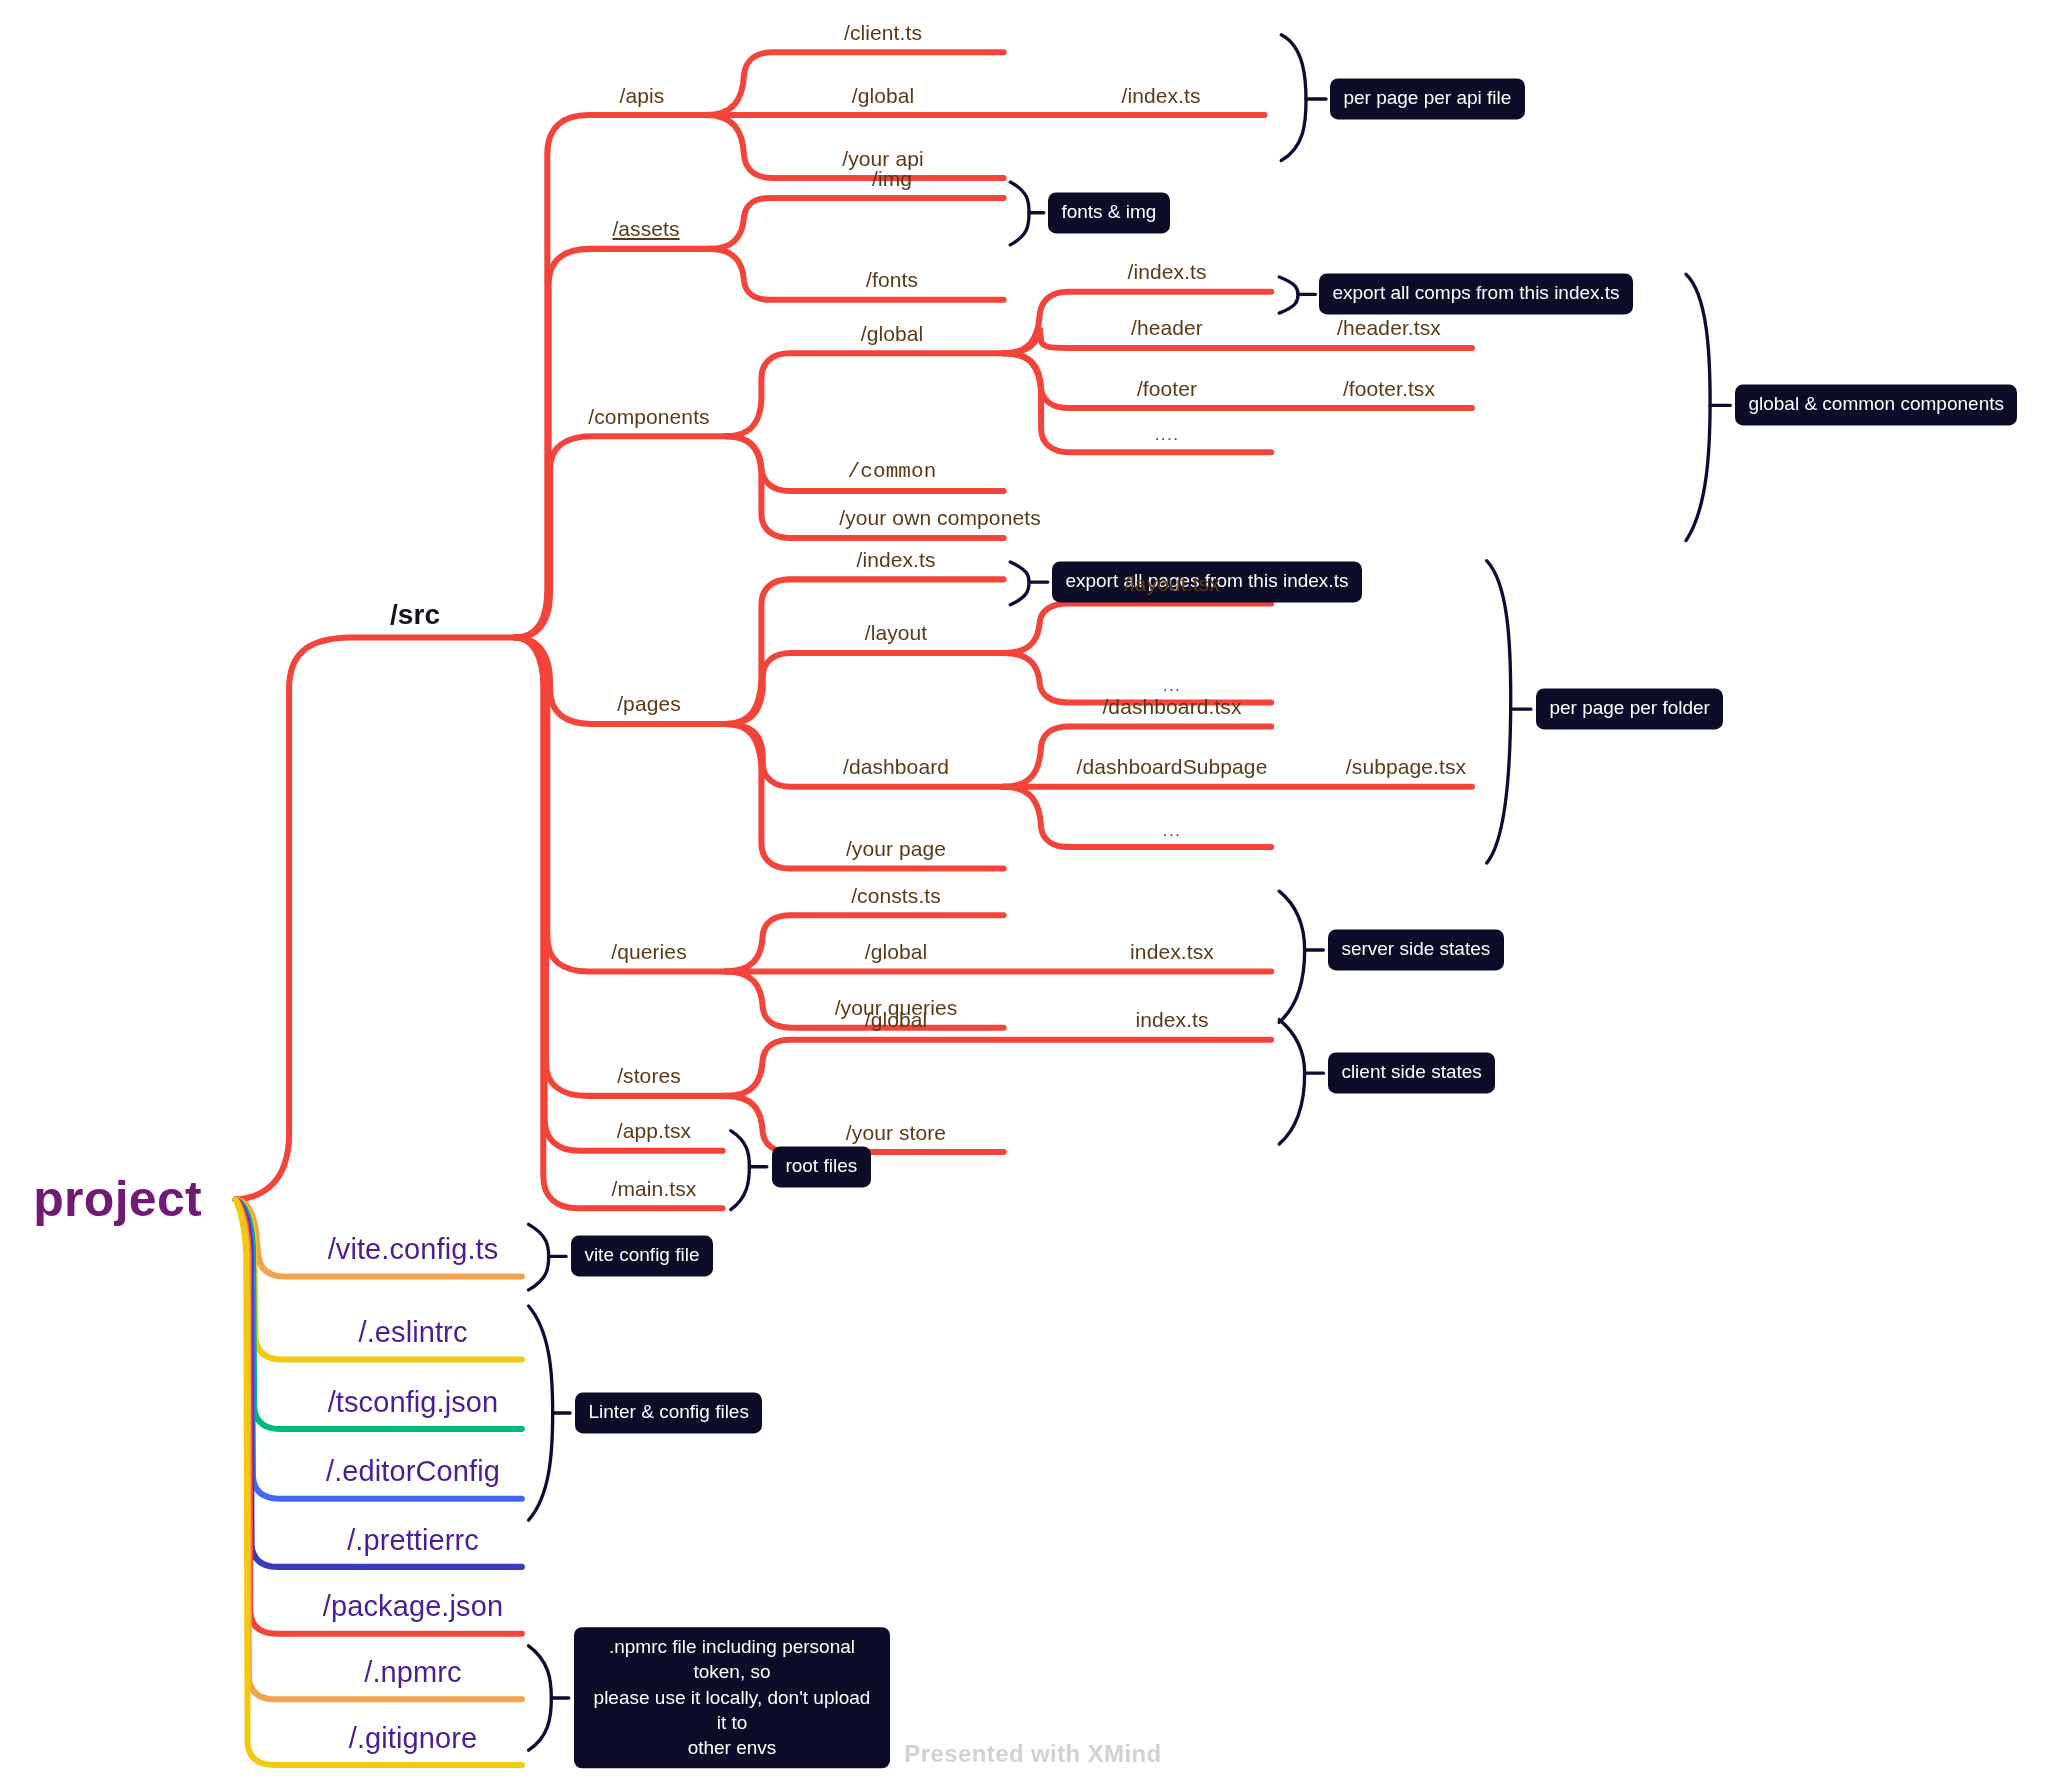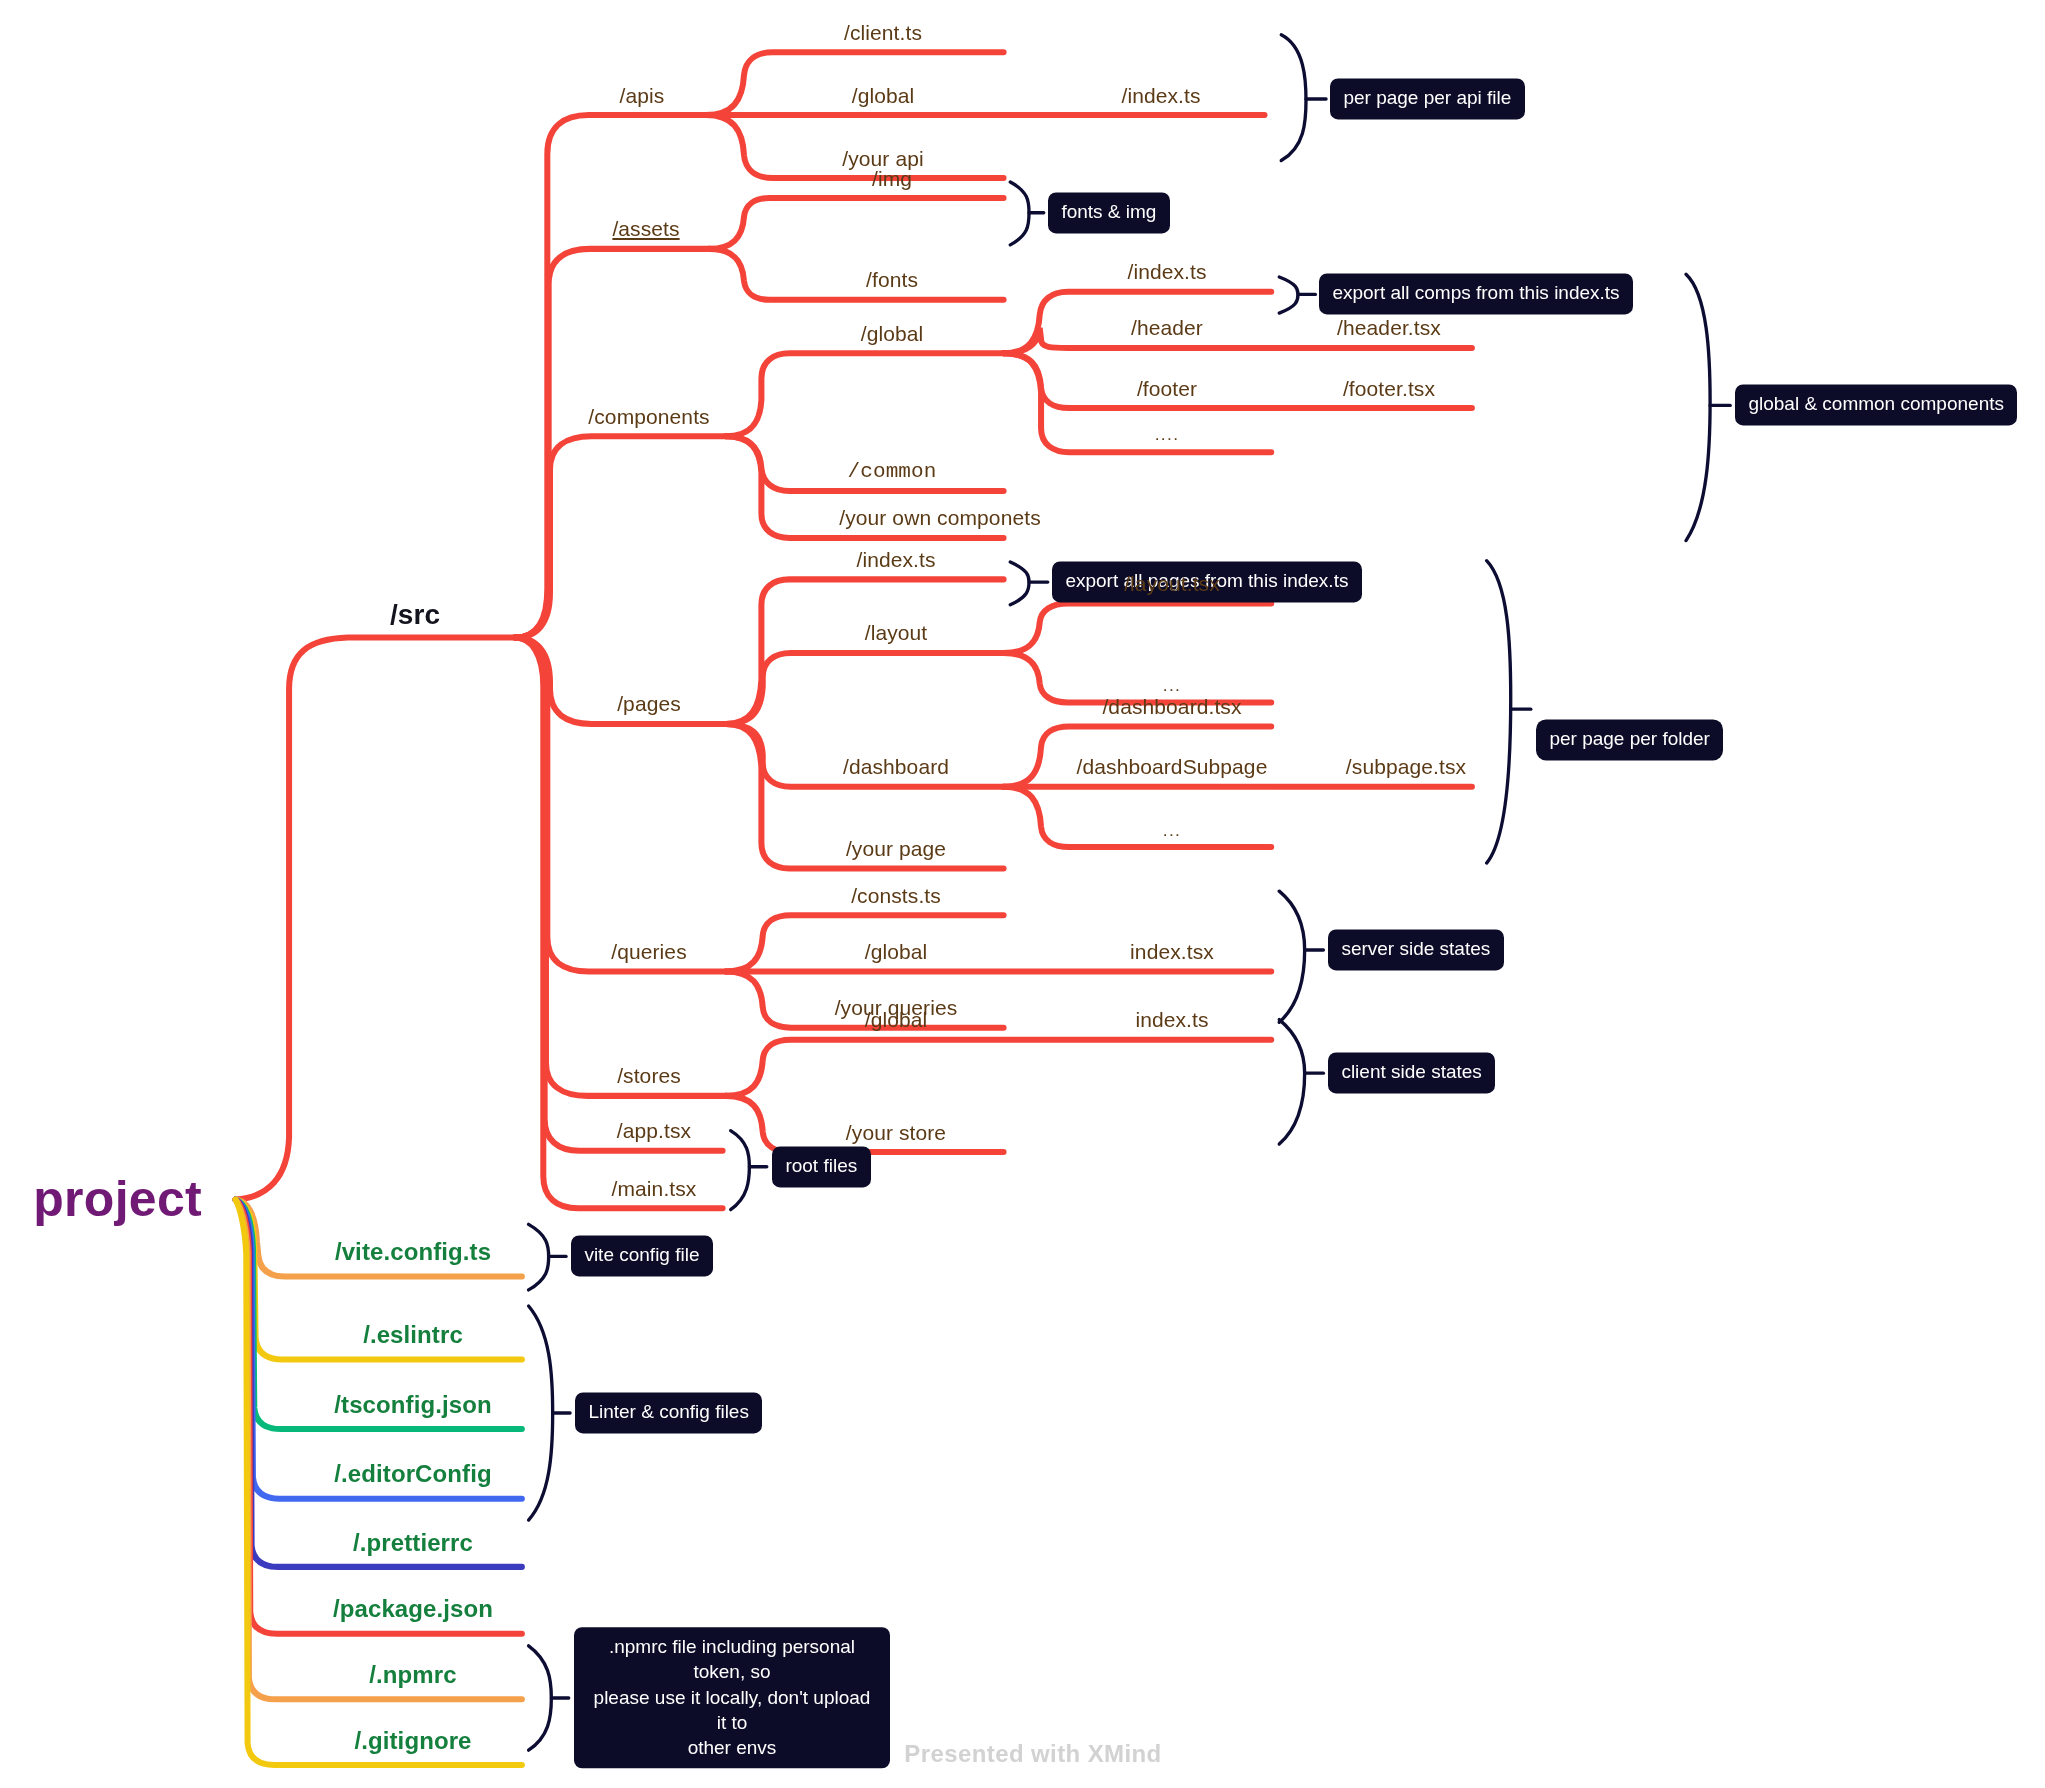--- a/index.html
+++ b/index.html
@@ -16,23 +16,23 @@
     color:#5b3a16;
     font-size:21px;
     line-height:1;
     white-space:nowrap;
     transform:translate(-50%,-100%);
     letter-spacing:0.1px;
   }
   .node.dots{font-size:17.4px;color:#5b3a16;letter-spacing:1.3px;}
 
   .node.root-file{
-    color:#15803d;
-    font-size:24px;
-    font-weight:700;
+    color:#4c1d95;
+    font-size:29px;
+    font-weight:400;
   }
   .node.src-node{
     color:#14141e;
     font-size:28px;
     font-weight:700;
   }
   .root-title{
     position:absolute;
     color:#701a75;
     font-size:50px;
@@ -236,21 +236,21 @@
   <div class="node dots" style="left:1172px;top:694px;">...</div>
 
   <div class="node" style="left:896px;top:777px;">/dashboard</div>
   <div class="node" style="left:1172px;top:717px;">/dashboard.tsx</div>
   <div class="node" style="left:1172px;top:777px;">/dashboardSubpage</div>
   <div class="node" style="left:1406px;top:777px;">/subpage.tsx</div>
   <div class="node dots" style="left:1172px;top:839px;">...</div>
 
   <div class="node" style="left:896px;top:859px;">/your page</div>
 
-  <div class="badge" style="left:1536px;top:740px;border-radius:10px;">per page per folder</div>
+  <div class="badge" style="left:1536px;top:709px;">per page per folder</div>
 
   <div class="node" style="left:649px;top:962px;">/queries</div>
   <div class="node" style="left:896px;top:906px;">/consts.ts</div>
   <div class="node" style="left:896px;top:962px;">/global</div>
   <div class="node" style="left:1172px;top:962px;">index.tsx</div>
   <div class="node" style="left:896px;top:1018px;">/your queries</div>
   <div class="badge" style="left:1328px;top:950px;">server side states</div>
 
   <div class="node" style="left:649px;top:1086px;">/stores</div>
   <div class="node" style="left:896px;top:1030px;">/global</div>

